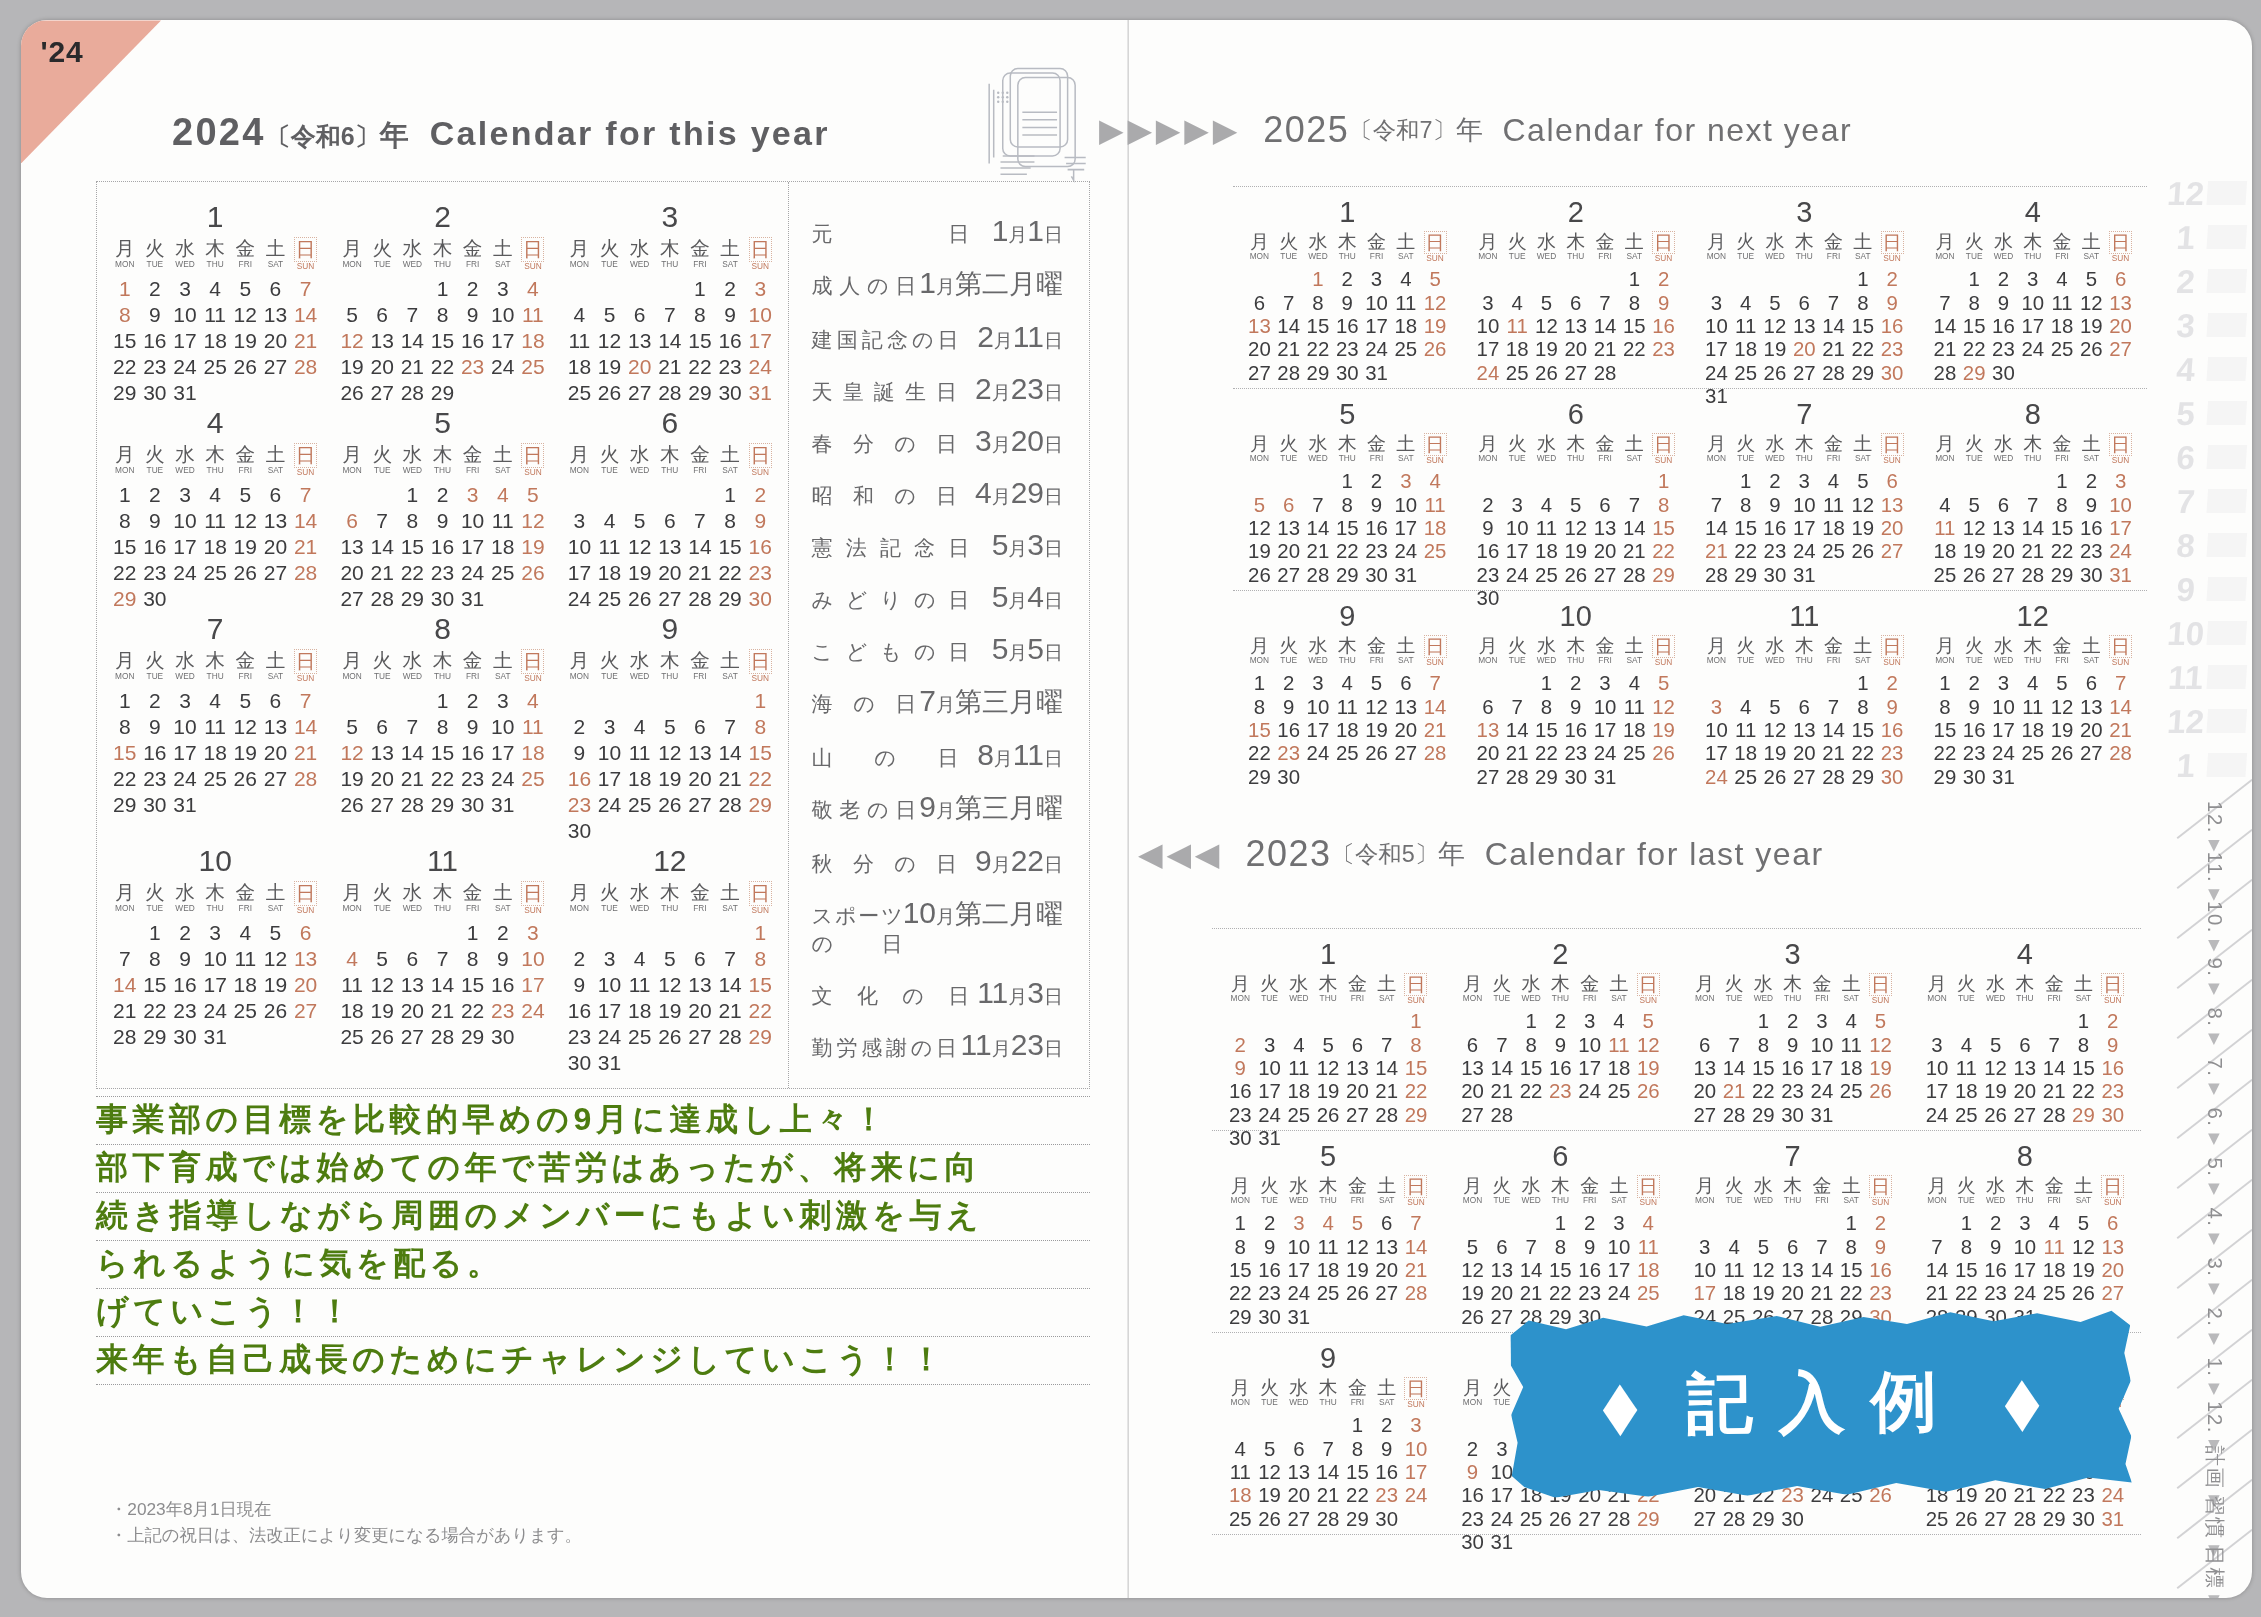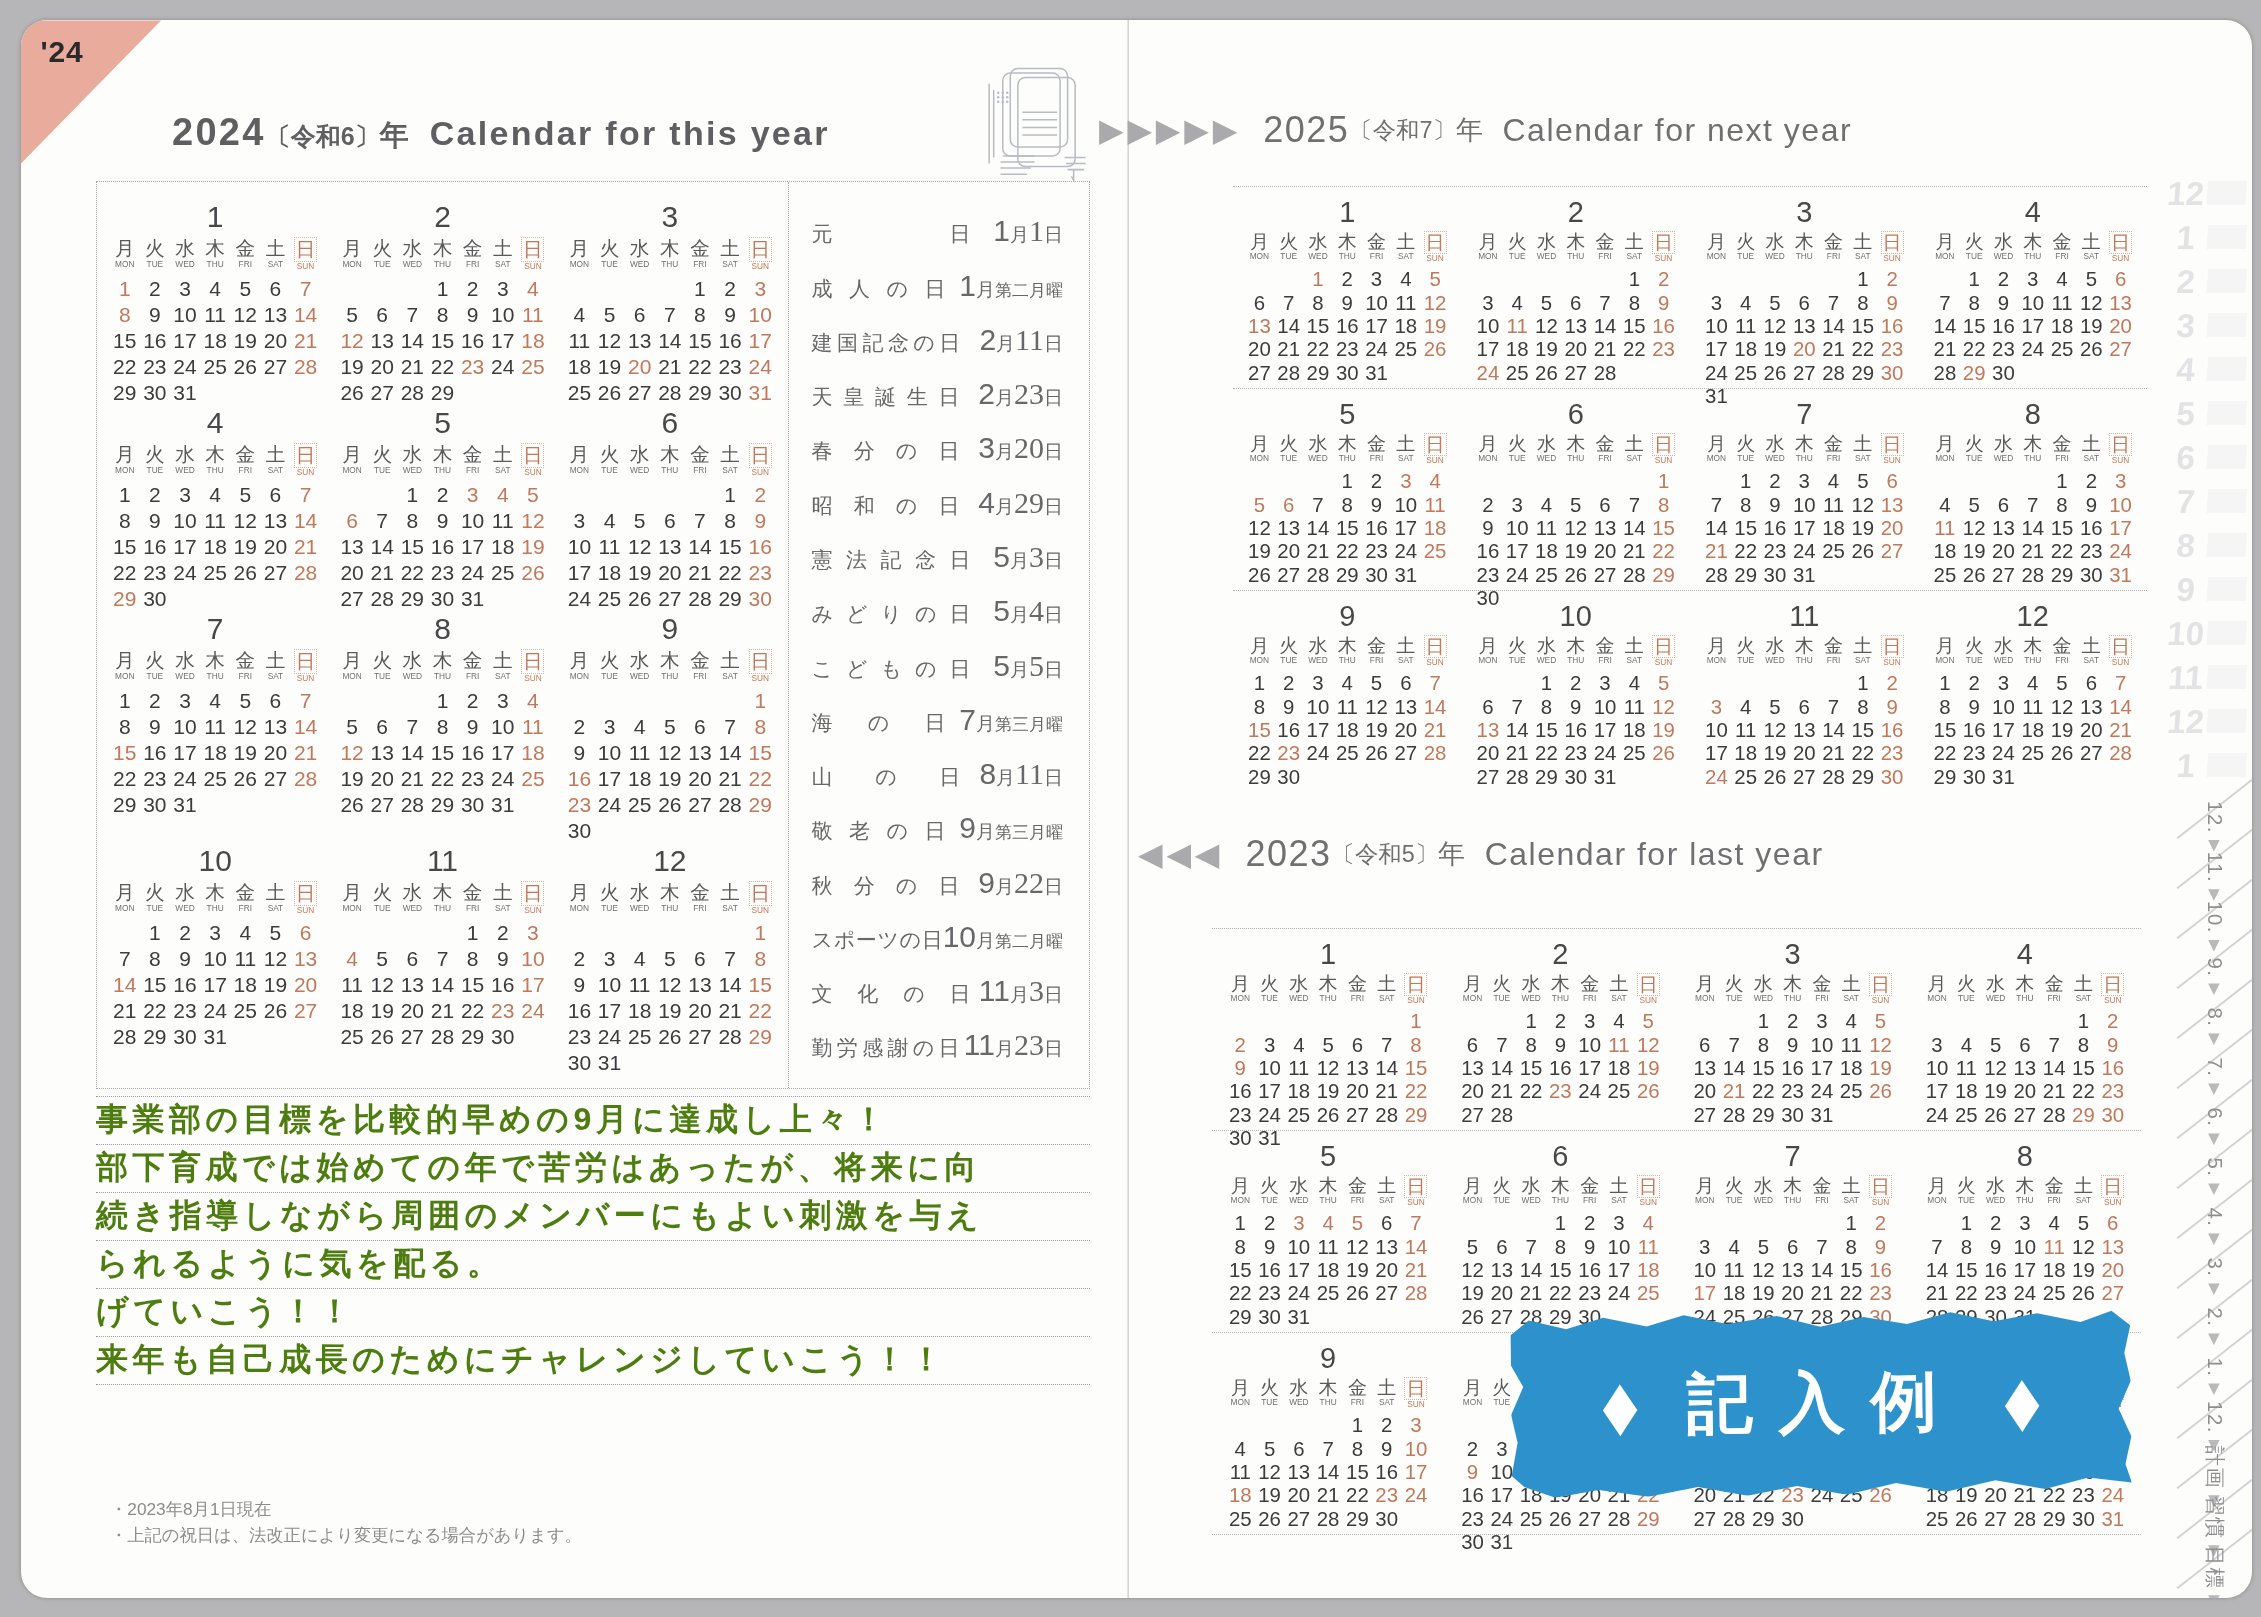--- a/index.html
+++ b/index.html
@@ -57,24 +57,24 @@
     display:grid;grid-template-columns:repeat(3,1fr);grid-template-rows:repeat(4,1fr);
     padding:18px 4.5px;box-sizing:border-box;}
   .months-l .month{width:211px;}
   
   .holiday-col{position:absolute;right:0;top:0;bottom:0;width:301px;box-sizing:border-box;
     border-left:1.5px dotted #a6a6a8;padding:32px 26px 26px 22.6px;
     display:flex;flex-direction:column;justify-content:space-between;}
   .hrow{display:flex;align-items:baseline;color:#68686a;}
   .hname{width:160px;font-size:21px;text-align:justify;text-align-last:justify;letter-spacing:0;}
   .hmonth{width:59px;text-align:right;white-space:nowrap;}
-  .hday{flex:1;text-align:right;white-space:nowrap;font-family:Liberation Serif, serif;}
+  .hday{flex:1;text-align:right;white-space:nowrap;}
   .hrow b{font-weight:400;font-size:30px;}
   .hrow i{font-style:normal;font-size:19px;}
-  .hrow .tx{font-style:normal;font-size:17px;}
+  .hrow .tx{font-style:normal;font-size:27px;}
   
   .cal-rows{position:absolute;box-sizing:border-box;}
   .cal-next{left:1212px;top:166px;width:914px;}
   .cal-last{left:1191px;top:908px;width:929px;}
   .cal-last .cal-row:last-child{border-bottom:1.5px dotted #b0b0b2;}
   .cal-row{border-top:1.5px dotted #b0b0b2;display:grid;grid-template-columns:repeat(4,1fr);
     padding-top:9px;height:192px;}
   .cal-row .month{width:205px;}
   .cal-row .mnum{font-size:29px;margin-bottom:1.5px;}
   .cal-row .day{font-size:20.4px;line-height:23.4px;}

